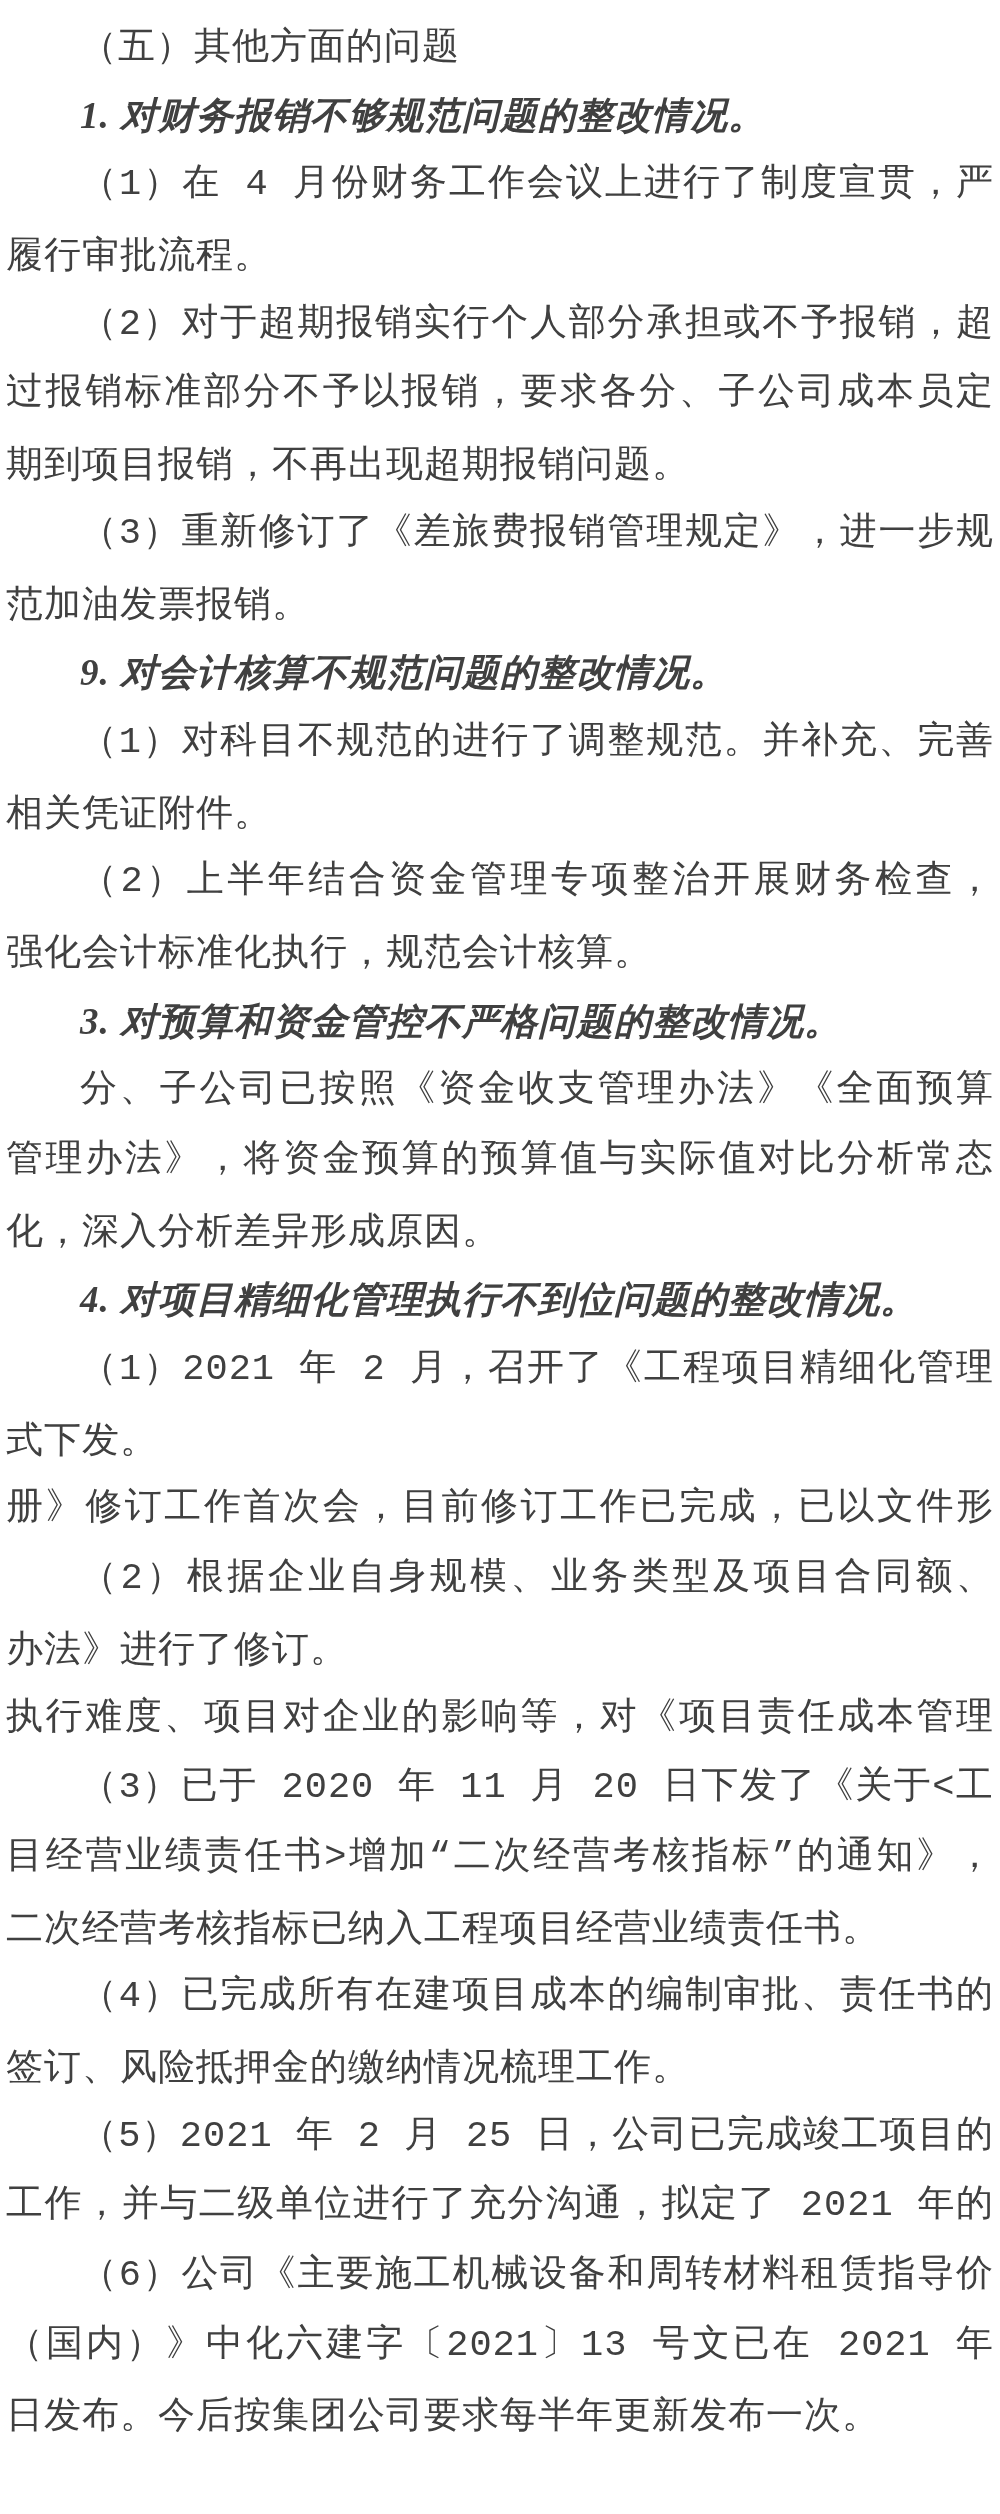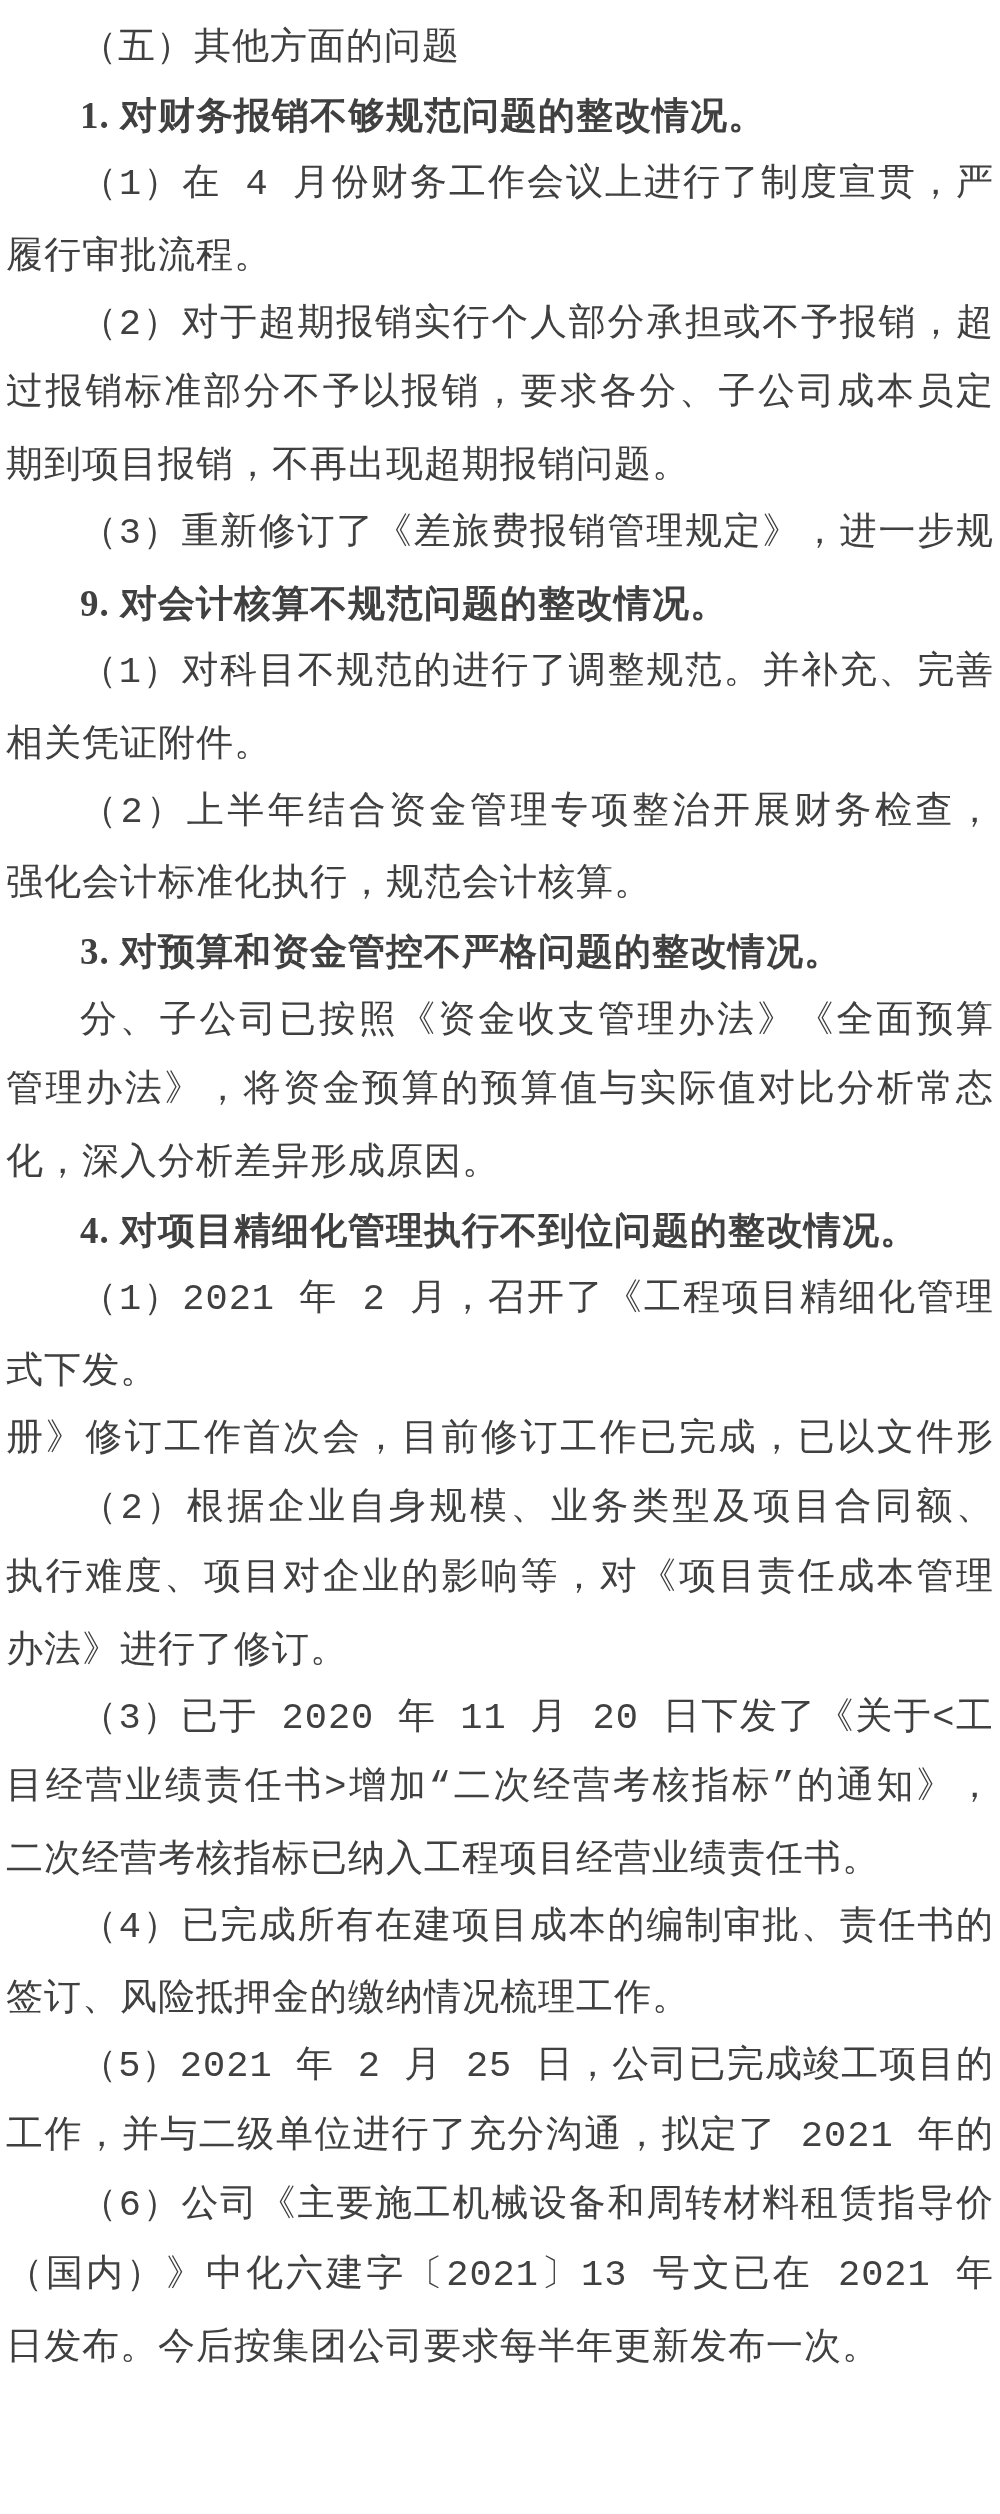--- a/index.html
+++ b/index.html
@@ -31,51 +31,53 @@
     text-indent: 2em;
   }
   .line.fill {
     white-space: normal;
     text-align: justify;
     text-align-last: justify;
     font-family: Liberation Mono, monospace;
   }
   .line.heading {
     font-weight: bold;
+    font-style: italic;
   }
 </style>
 </head>
 <body>
 
 <div class="page">
   <div id="text-block">
       <div class="line indent">（五）其他方面的问题</div>
       <div class="line indent heading">1. 对财务报销不够规范问题的整改情况。</div>
       <div class="line indent fill">（1）在 4 月份财务工作会议上进行了制度宣贯，严格</div>
       <div class="line">履行审批流程。</div>
       <div class="line indent fill">（2）对于超期报销实行个人部分承担或不予报销，超</div>
       <div class="line fill">过报销标准部分不予以报销，要求各分、子公司成本员定</div>
       <div class="line">期到项目报销，不再出现超期报销问题。</div>
       <div class="line indent fill">（3）重新修订了《差旅费报销管理规定》，进一步规</div>
+      <div class="line">范加油发票报销。</div>
       <div class="line indent heading">9. 对会计核算不规范问题的整改情况。</div>
       <div class="line indent fill">（1）对科目不规范的进行了调整规范。并补充、完善</div>
       <div class="line">相关凭证附件。</div>
       <div class="line indent fill">（2）上半年结合资金管理专项整治开展财务检查，</div>
       <div class="line">强化会计标准化执行，规范会计核算。</div>
       <div class="line indent heading">3. 对预算和资金管控不严格问题的整改情况。</div>
       <div class="line indent fill">分、子公司已按照《资金收支管理办法》《全面预算</div>
       <div class="line fill">管理办法》，将资金预算的预算值与实际值对比分析常态</div>
       <div class="line">化，深入分析差异形成原因。</div>
       <div class="line indent heading">4. 对项目精细化管理执行不到位问题的整改情况。</div>
       <div class="line indent fill">（1）2021 年 2 月，召开了《工程项目精细化管理手</div>
       <div class="line">式下发。</div>
       <div class="line fill">册》修订工作首次会，目前修订工作已完成，已以文件形</div>
       <div class="line indent fill">（2）根据企业自身规模、业务类型及项目合同额、</div>
+      <div class="line">办法》进行了修订。</div>
       <div class="line fill">执行难度、项目对企业的影响等，对《项目责任成本管理</div>
-      <div class="line">办法》进行了修订。</div>
       <div class="line indent fill">（3）已于 2020 年 11 月 20 日下发了《关于&lt;工程项</div>
       <div class="line fill">目经营业绩责任书&gt;增加“二次经营考核指标”的通知》，</div>
       <div class="line">二次经营考核指标已纳入工程项目经营业绩责任书。</div>
       <div class="line indent fill">（4）已完成所有在建项目成本的编制审批、责任书的</div>
       <div class="line">签订、风险抵押金的缴纳情况梳理工作。</div>
       <div class="line indent fill">（5）2021 年 2 月 25 日，公司已完成竣工项目的梳理</div>
       <div class="line fill">工作，并与二级单位进行了充分沟通，拟定了 2021 年的工</div>
       <div class="line indent fill">（6）公司《主要施工机械设备和周转材料租赁指导价</div>
       <div class="line fill">（国内）》中化六建字〔2021〕13 号文已在 2021 年 1 月 22</div>
       <div class="line">日发布。今后按集团公司要求每半年更新发布一次。</div>

